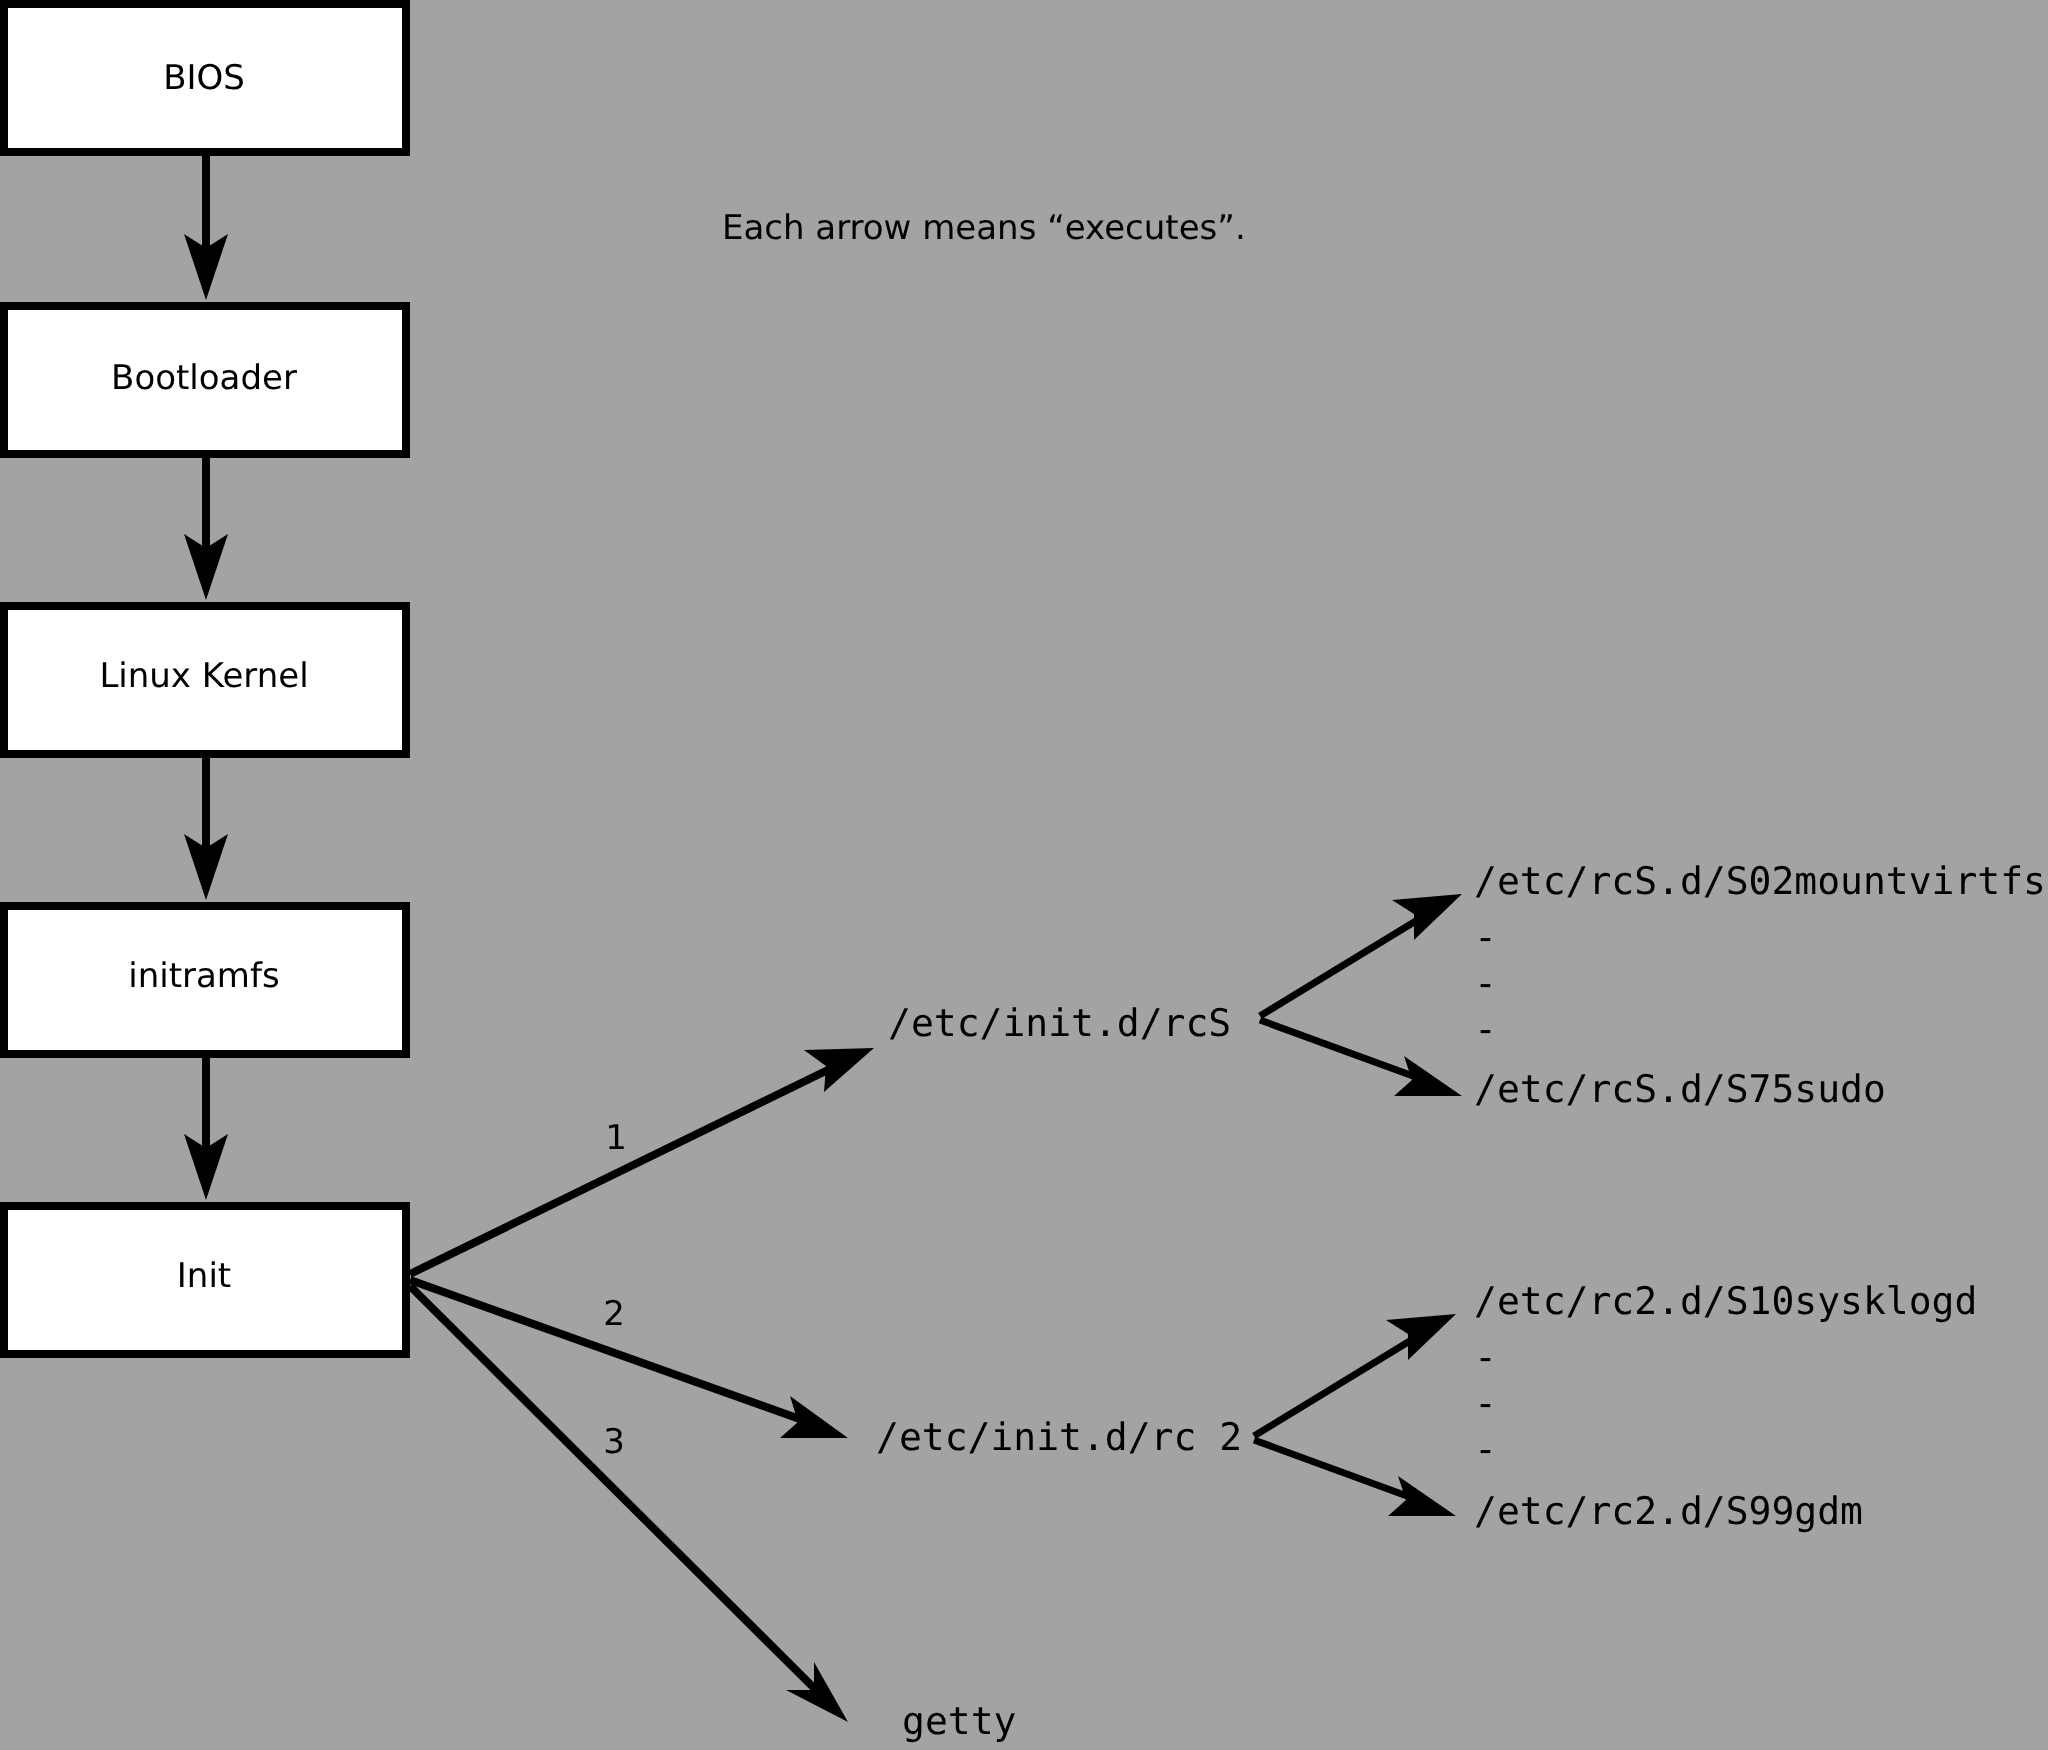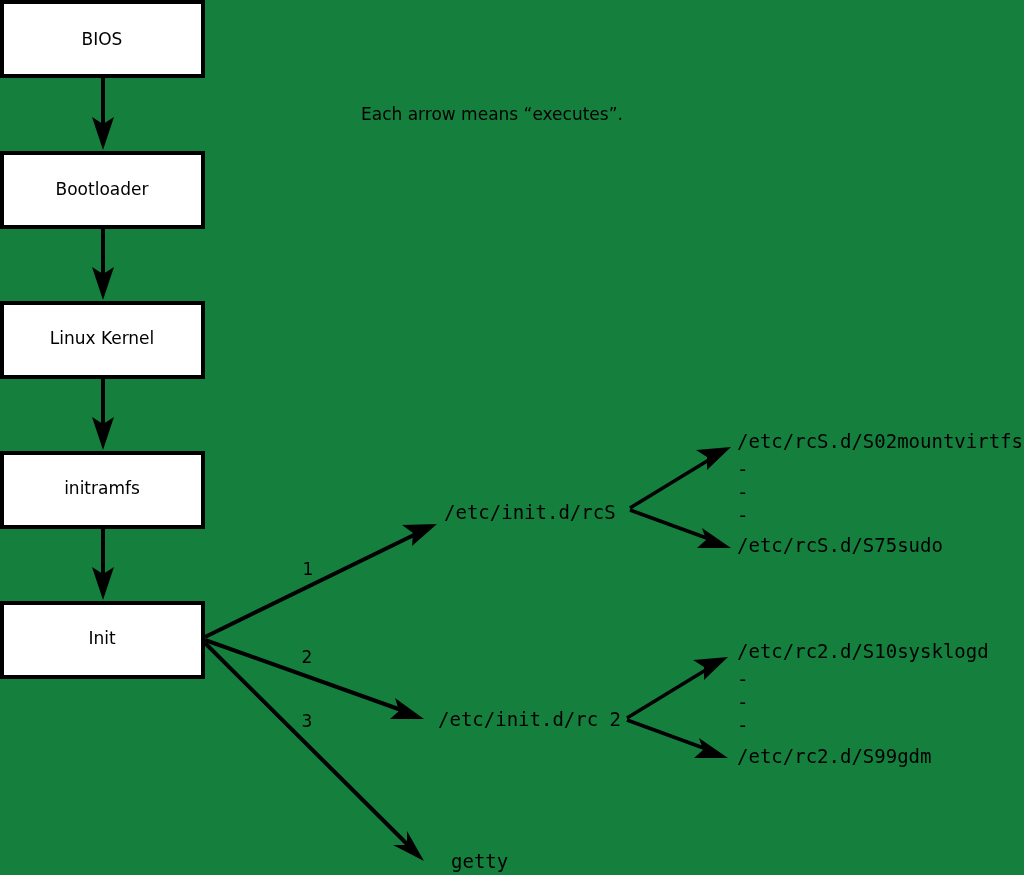--- a/index.html
+++ b/index.html
@@ -11,21 +11,21 @@
   body {
     width: 1024px;
     height: 875px;
     font-family: "Liberation Sans", sans-serif;
     overflow: hidden;
   }
   #diagram-root {
     position: relative;
     width: 1024px;
     height: 875px;
-    background: #15803d;
+    background: #a3a3a3;
   }
   svg#boot-diagram {
     display: block;
     width: 1024px;
     height: 875px;
   }
   .box-rect {
     fill: #ffffff;
     stroke: #000000;
     stroke-width: 4;

